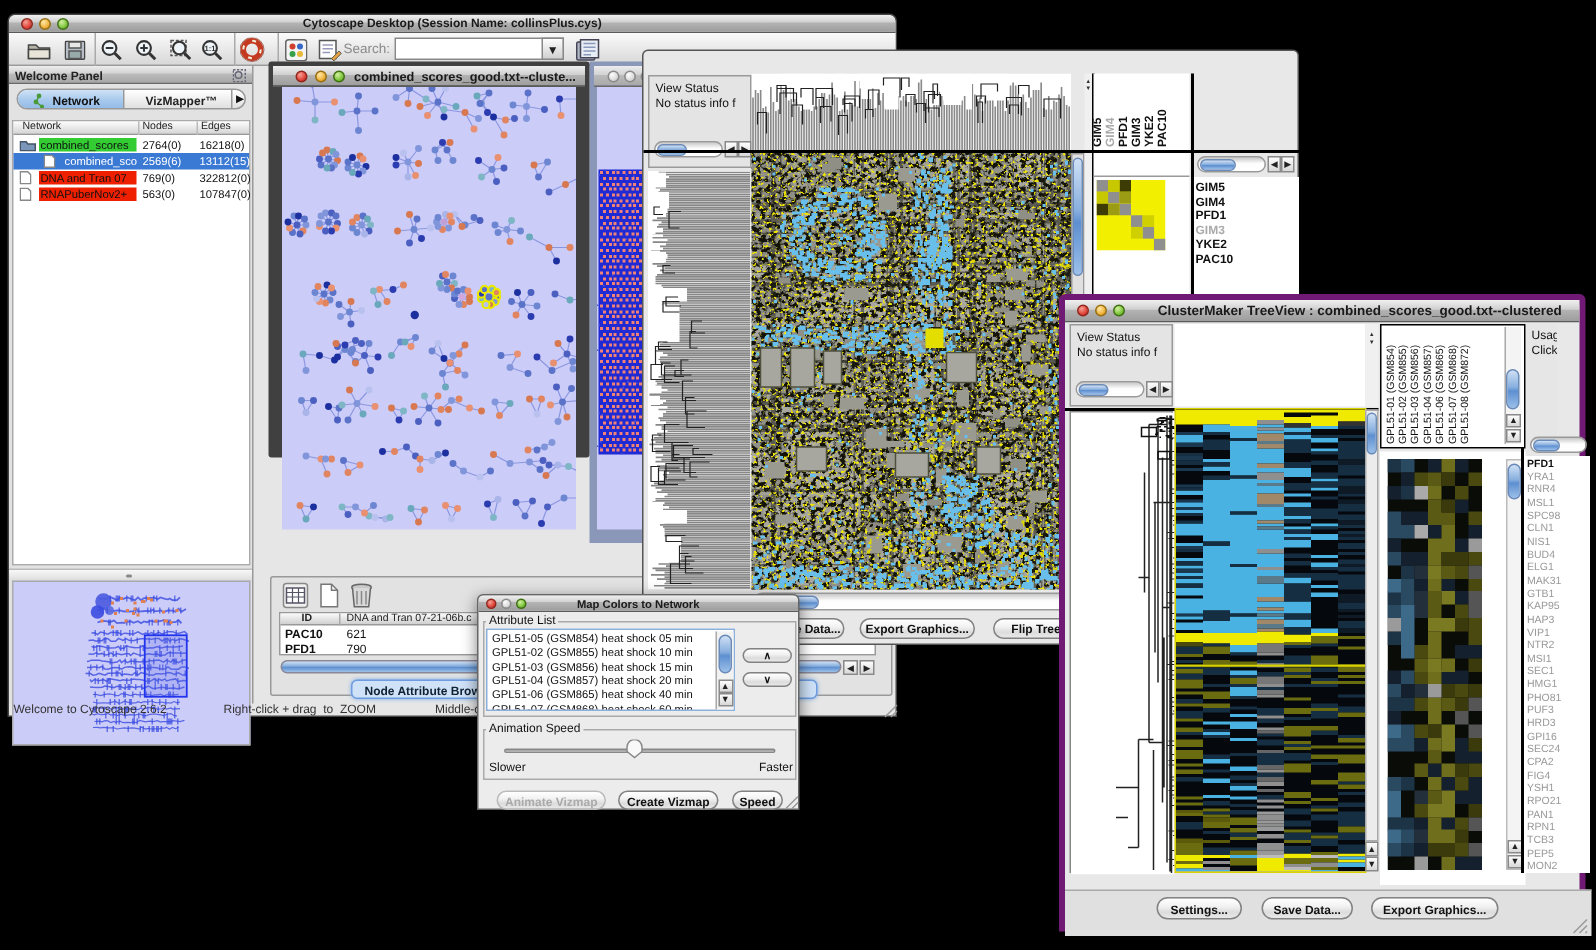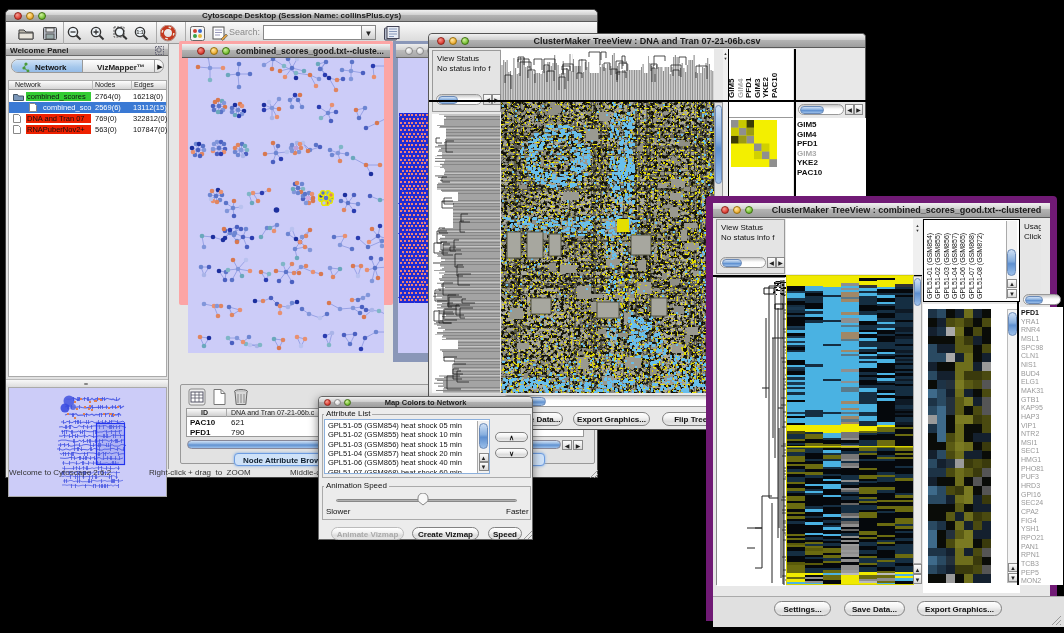--- a/index.html
+++ b/index.html
@@ -230,21 +230,21 @@
     </div>
     <div class="abs" style="left:5px;top:17px;width:32px;height:295px;background:#ccccf8"></div>
     <div class="abs" style="left:5px;top:70px">
       <svg width="32" height="194">
         <rect x="1" y="2" width="30" height="190" fill="#1f2ad4"></rect>
         <path fill="#4a55dd" d="M11 60h1v1h-1zM2 183h1v1h-1zM20 44h1v1h-1zM22 126h1v1h-1zM25 169h1v1h-1zM0 186h1v1h-1zM23 173h1v1h-1zM1 164h1v1h-1zM5 2h1v1h-1zM16 27h1v1h-1zM15 8h1v1h-1zM18 40h1v1h-1zM23 57h1v1h-1zM19 159h1v1h-1zM13 34h1v1h-1zM16 29h1v1h-1zM25 129h1v1h-1zM11 179h1v1h-1zM24 6h1v1h-1zM6 78h1v1h-1zM12 162h1v1h-1zM19 5h1v1h-1zM1 5h1v1h-1zM15 142h1v1h-1zM4 79h1v1h-1zM17 147h1v1h-1zM22 33h1v1h-1zM3 67h1v1h-1zM7 81h1v1h-1zM2 187h1v1h-1zM14 80h1v1h-1zM28 85h1v1h-1zM27 156h1v1h-1zM0 92h1v1h-1zM28 50h1v1h-1zM10 104h1v1h-1zM30 129h1v1h-1zM3 95h1v1h-1zM26 110h1v1h-1zM4 99h1v1h-1zM25 28h1v1h-1zM20 143h1v1h-1zM22 54h1v1h-1zM19 48h1v1h-1zM8 141h1v1h-1zM9 137h1v1h-1zM14 114h1v1h-1zM16 191h1v1h-1zM8 174h1v1h-1zM10 72h1v1h-1zM5 142h1v1h-1zM26 144h1v1h-1zM25 122h1v1h-1zM25 189h1v1h-1zM0 122h1v1h-1zM26 46h1v1h-1zM12 2h1v1h-1zM15 166h1v1h-1zM6 168h1v1h-1zM30 78h1v1h-1zM31 87h1v1h-1zM8 85h1v1h-1zM23 127h1v1h-1zM16 65h1v1h-1zM31 36h1v1h-1zM11 168h1v1h-1zM24 88h1v1h-1zM3 165h1v1h-1zM24 51h1v1h-1zM24 82h1v1h-1zM1 105h1v1h-1zM3 188h1v1h-1zM26 23h1v1h-1zM22 24h1v1h-1zM11 87h1v1h-1zM17 181h1v1h-1zM30 188h1v1h-1zM6 158h1v1h-1zM27 99h1v1h-1zM4 131h1v1h-1z"></path>
         <path fill="#ef8277" d="M2 3h2v2h-2zM6 3h2v2h-2zM10 3h2v2h-2zM13 3h2v2h-2zM17 3h2v2h-2zM21 3h2v2h-2zM24 3h2v2h-2zM28 3h2v2h-2zM4 7h2v2h-2zM8 7h2v2h-2zM11 7h2v2h-2zM15 7h2v2h-2zM19 7h2v2h-2zM23 7h2v2h-2zM26 7h2v2h-2zM2 11h2v2h-2zM6 11h2v2h-2zM10 11h2v2h-2zM13 11h2v2h-2zM17 11h2v2h-2zM21 11h2v2h-2zM24 11h2v2h-2zM28 11h2v2h-2zM4 14h2v2h-2zM8 14h2v2h-2zM11 14h2v2h-2zM15 14h2v2h-2zM19 14h2v2h-2zM23 14h2v2h-2zM26 14h2v2h-2zM2 18h2v2h-2zM6 18h2v2h-2zM10 18h2v2h-2zM13 18h2v2h-2zM17 18h2v2h-2zM21 18h2v2h-2zM24 18h2v2h-2zM28 18h2v2h-2zM4 22h2v2h-2zM8 22h2v2h-2zM11 22h2v2h-2zM15 22h2v2h-2zM19 22h2v2h-2zM23 22h2v2h-2zM26 22h2v2h-2zM2 25h2v2h-2zM6 25h2v2h-2zM10 25h2v2h-2zM13 25h2v2h-2zM17 25h2v2h-2zM21 25h2v2h-2zM24 25h2v2h-2zM28 25h2v2h-2zM4 29h2v2h-2zM8 29h2v2h-2zM11 29h2v2h-2zM15 29h2v2h-2zM19 29h2v2h-2zM23 29h2v2h-2zM26 29h2v2h-2zM2 33h2v2h-2zM6 33h2v2h-2zM10 33h2v2h-2zM13 33h2v2h-2zM17 33h2v2h-2zM21 33h2v2h-2zM24 33h2v2h-2zM28 33h2v2h-2zM4 37h2v2h-2zM8 37h2v2h-2zM11 37h2v2h-2zM15 37h2v2h-2zM19 37h2v2h-2zM23 37h2v2h-2zM26 37h2v2h-2zM2 40h2v2h-2zM6 40h2v2h-2zM10 40h2v2h-2zM13 40h2v2h-2zM17 40h2v2h-2zM21 40h2v2h-2zM24 40h2v2h-2zM28 40h2v2h-2zM4 44h2v2h-2zM8 44h2v2h-2zM11 44h2v2h-2zM15 44h2v2h-2zM19 44h2v2h-2zM23 44h2v2h-2zM26 44h2v2h-2zM2 48h2v2h-2zM6 48h2v2h-2zM10 48h2v2h-2zM13 48h2v2h-2zM17 48h2v2h-2zM21 48h2v2h-2zM24 48h2v2h-2zM28 48h2v2h-2zM4 51h2v2h-2zM8 51h2v2h-2zM11 51h2v2h-2zM15 51h2v2h-2zM19 51h2v2h-2zM23 51h2v2h-2zM26 51h2v2h-2zM2 55h2v2h-2zM6 55h2v2h-2zM10 55h2v2h-2zM13 55h2v2h-2zM17 55h2v2h-2zM21 55h2v2h-2zM24 55h2v2h-2zM28 55h2v2h-2zM4 59h2v2h-2zM8 59h2v2h-2zM11 59h2v2h-2zM15 59h2v2h-2zM19 59h2v2h-2zM23 59h2v2h-2zM26 59h2v2h-2zM2 62h2v2h-2zM6 62h2v2h-2zM10 62h2v2h-2zM13 62h2v2h-2zM17 62h2v2h-2zM21 62h2v2h-2zM24 62h2v2h-2zM28 62h2v2h-2zM4 66h2v2h-2zM8 66h2v2h-2zM11 66h2v2h-2zM15 66h2v2h-2zM19 66h2v2h-2zM23 66h2v2h-2zM26 66h2v2h-2zM2 70h2v2h-2zM6 70h2v2h-2zM10 70h2v2h-2zM13 70h2v2h-2zM17 70h2v2h-2zM21 70h2v2h-2zM24 70h2v2h-2zM28 70h2v2h-2zM4 74h2v2h-2zM8 74h2v2h-2zM11 74h2v2h-2zM15 74h2v2h-2zM19 74h2v2h-2zM23 74h2v2h-2zM26 74h2v2h-2zM2 77h2v2h-2zM6 77h2v2h-2zM10 77h2v2h-2zM13 77h2v2h-2zM17 77h2v2h-2zM21 77h2v2h-2zM24 77h2v2h-2zM28 77h2v2h-2zM4 81h2v2h-2zM8 81h2v2h-2zM11 81h2v2h-2zM15 81h2v2h-2zM19 81h2v2h-2zM23 81h2v2h-2zM26 81h2v2h-2zM2 85h2v2h-2zM6 85h2v2h-2zM10 85h2v2h-2zM13 85h2v2h-2zM17 85h2v2h-2zM21 85h2v2h-2zM24 85h2v2h-2zM28 85h2v2h-2zM4 88h2v2h-2zM8 88h2v2h-2zM11 88h2v2h-2zM15 88h2v2h-2zM19 88h2v2h-2zM23 88h2v2h-2zM26 88h2v2h-2zM2 92h2v2h-2zM6 92h2v2h-2zM10 92h2v2h-2zM13 92h2v2h-2zM17 92h2v2h-2zM21 92h2v2h-2zM24 92h2v2h-2zM28 92h2v2h-2zM4 96h2v2h-2zM8 96h2v2h-2zM11 96h2v2h-2zM15 96h2v2h-2zM19 96h2v2h-2zM23 96h2v2h-2zM26 96h2v2h-2zM2 99h2v2h-2zM6 99h2v2h-2zM10 99h2v2h-2zM13 99h2v2h-2zM17 99h2v2h-2zM21 99h2v2h-2zM24 99h2v2h-2zM28 99h2v2h-2zM4 103h2v2h-2zM8 103h2v2h-2zM11 103h2v2h-2zM15 103h2v2h-2zM19 103h2v2h-2zM23 103h2v2h-2zM26 103h2v2h-2zM2 107h2v2h-2zM6 107h2v2h-2zM10 107h2v2h-2zM13 107h2v2h-2zM17 107h2v2h-2zM21 107h2v2h-2zM24 107h2v2h-2zM28 107h2v2h-2zM4 111h2v2h-2zM8 111h2v2h-2zM11 111h2v2h-2zM15 111h2v2h-2zM19 111h2v2h-2zM23 111h2v2h-2zM26 111h2v2h-2zM2 114h2v2h-2zM6 114h2v2h-2zM10 114h2v2h-2zM13 114h2v2h-2zM17 114h2v2h-2zM21 114h2v2h-2zM24 114h2v2h-2zM28 114h2v2h-2zM4 118h2v2h-2zM8 118h2v2h-2zM11 118h2v2h-2zM15 118h2v2h-2zM19 118h2v2h-2zM23 118h2v2h-2zM26 118h2v2h-2zM2 122h2v2h-2zM6 122h2v2h-2zM10 122h2v2h-2zM13 122h2v2h-2zM17 122h2v2h-2zM21 122h2v2h-2zM24 122h2v2h-2zM28 122h2v2h-2zM4 125h2v2h-2zM8 125h2v2h-2zM11 125h2v2h-2zM15 125h2v2h-2zM19 125h2v2h-2zM23 125h2v2h-2zM26 125h2v2h-2zM2 129h2v2h-2zM6 129h2v2h-2zM10 129h2v2h-2zM13 129h2v2h-2zM17 129h2v2h-2zM21 129h2v2h-2zM24 129h2v2h-2zM28 129h2v2h-2zM4 133h2v2h-2zM8 133h2v2h-2zM11 133h2v2h-2zM15 133h2v2h-2zM19 133h2v2h-2zM23 133h2v2h-2zM26 133h2v2h-2zM2 136h2v2h-2zM6 136h2v2h-2zM10 136h2v2h-2zM13 136h2v2h-2zM17 136h2v2h-2zM21 136h2v2h-2zM24 136h2v2h-2zM28 136h2v2h-2zM4 140h2v2h-2zM8 140h2v2h-2zM11 140h2v2h-2zM15 140h2v2h-2zM19 140h2v2h-2zM23 140h2v2h-2zM26 140h2v2h-2zM2 144h2v2h-2zM6 144h2v2h-2zM10 144h2v2h-2zM13 144h2v2h-2zM17 144h2v2h-2zM21 144h2v2h-2zM24 144h2v2h-2zM28 144h2v2h-2zM4 148h2v2h-2zM8 148h2v2h-2zM11 148h2v2h-2zM15 148h2v2h-2zM19 148h2v2h-2zM23 148h2v2h-2zM26 148h2v2h-2zM2 151h2v2h-2zM6 151h2v2h-2zM10 151h2v2h-2zM13 151h2v2h-2zM17 151h2v2h-2zM21 151h2v2h-2zM24 151h2v2h-2zM28 151h2v2h-2zM4 155h2v2h-2zM8 155h2v2h-2zM11 155h2v2h-2zM15 155h2v2h-2zM19 155h2v2h-2zM23 155h2v2h-2zM26 155h2v2h-2zM2 159h2v2h-2zM6 159h2v2h-2zM10 159h2v2h-2zM13 159h2v2h-2zM17 159h2v2h-2zM21 159h2v2h-2zM24 159h2v2h-2zM28 159h2v2h-2zM4 162h2v2h-2zM8 162h2v2h-2zM11 162h2v2h-2zM15 162h2v2h-2zM19 162h2v2h-2zM23 162h2v2h-2zM26 162h2v2h-2zM2 166h2v2h-2zM6 166h2v2h-2zM10 166h2v2h-2zM13 166h2v2h-2zM17 166h2v2h-2zM21 166h2v2h-2zM24 166h2v2h-2zM28 166h2v2h-2zM4 170h2v2h-2zM8 170h2v2h-2zM11 170h2v2h-2zM15 170h2v2h-2zM19 170h2v2h-2zM23 170h2v2h-2zM26 170h2v2h-2zM2 173h2v2h-2zM6 173h2v2h-2zM10 173h2v2h-2zM13 173h2v2h-2zM17 173h2v2h-2zM21 173h2v2h-2zM24 173h2v2h-2zM28 173h2v2h-2zM4 177h2v2h-2zM8 177h2v2h-2zM11 177h2v2h-2zM15 177h2v2h-2zM19 177h2v2h-2zM23 177h2v2h-2zM26 177h2v2h-2zM2 181h2v2h-2zM6 181h2v2h-2zM10 181h2v2h-2zM13 181h2v2h-2zM17 181h2v2h-2zM21 181h2v2h-2zM24 181h2v2h-2zM28 181h2v2h-2zM4 185h2v2h-2zM8 185h2v2h-2zM11 185h2v2h-2zM15 185h2v2h-2zM19 185h2v2h-2zM23 185h2v2h-2zM26 185h2v2h-2zM2 188h2v2h-2zM6 188h2v2h-2zM10 188h2v2h-2zM13 188h2v2h-2zM17 188h2v2h-2zM21 188h2v2h-2zM24 188h2v2h-2zM28 188h2v2h-2z"></path>
       </svg>
     </div>
   </div>
-<div class="abs" style="left:179px;top:41px;width:214px;height:264px;background:#fca5a5;border-radius:2px">
+<div class="abs" style="left:179px;top:41px;width:214px;height:264px;background:#404040;border-radius:2px">
     <div class="abs tb" style="left:3px;top:3px;width:208px;height:14px">
       <span class="lr" style="left:15px"></span>
       <span class="ly" style="left:28px"></span>
       <span class="lg" style="left:40px"></span>
       <div class="ttl" style="font-size:8.5px;line-height:14px;padding-left:48px">combined_scores_good.txt--cluste...</div>
     </div>
     <div class="abs" style="left:9px;top:17px;width:196px;height:295px;background:#ccccf8;overflow:hidden">
       <svg width="196" height="295">
         <path stroke="#8a97e0" stroke-width="0.8" fill="none" d="M22 10L35 10M22 10L22 22M22 10L10 9M22 10L20 -2M50 16L62 16M50 16L51 29M50 16L40 17M50 16L51 6M76 7L85 1M85 1L96 8M85 1L84 11M96 8L108 15M108 15L122 17M122 17L131 21M122 17L128 28M104 10L116 13M104 10L108 20M104 10L97 19M104 10L92 13M104 10L100 1M104 10L109 1M130 6L138 4M130 6L137 17M138 4L133 11M138 4L132 11M133 11L141 20M141 20L149 22M141 20L148 32M149 22L155 21M163 13L175 15M163 13L163 21M163 13L154 12M163 13L164 4M185 8L198 8M185 8L186 19M198 8L209 3M209 3L217 4M209 3L204 14M217 4L223 5M217 4L216 11M223 5L234 6M31 48L37 49M31 48L35 52M31 48L33 54M31 48L30 54M31 48L26 52M31 48L25 48M31 48L27 44M31 48L30 42M31 48L34 43M31 48L36 45M50 52L56 53M50 52L54 56M50 52L51 58M50 52L47 57M50 52L44 54M50 52L44 50M50 52L47 47M50 52L52 46M50 52L54 48M84 50L91 51M84 50L89 59M84 50L84 60M84 50L76 52M84 50L76 47M84 50L81 44M84 50L91 41M110 42L107 37M110 42L114 49M107 37L102 42M102 42L112 37M102 42L104 49M140 55L148 54M140 55L143 63M140 55L133 60M140 55L131 49M140 55L144 47M168 52L177 50M168 52L171 60M177 50L171 60M178 70L189 65M189 65L201 59M10 92L16 92M10 92L14 96M10 92L12 98M10 92L7 97M10 92L5 94M10 92L4 90M10 92L8 86M10 92L11 86M10 92L15 88M31 90L37 91M31 90L36 94M31 90L33 96M31 90L29 96M31 90L25 93M31 90L25 91M31 90L26 86M31 90L29 84M31 90L33 84M31 90L36 86M53 92L59 92M53 92L58 96M53 92L55 98M53 92L50 97M53 92L47 94M53 92L47 90M53 92L50 87M53 92L54 86M53 92L57 88M88 95L99 94M88 95L93 101M88 95L85 104M88 95L77 96M88 95L85 85M88 95L90 88M115 85L122 92M115 85L120 93M122 92L132 89M132 89L128 87M110 130L115 131M110 130L113 134M110 130L110 135M110 130L106 134M110 130L105 131M110 130L107 126M110 130L109 125M110 130L114 126M108 90L113 90M108 90L111 94M108 90L107 95M108 90L104 93M108 90L103 90M108 90L104 87M108 90L109 85M108 90L112 86M150 95L159 96M150 95L152 103M150 95L144 97M150 95L142 92M150 95L153 89M165 100L178 107M178 107L192 107M178 107L183 116M28 138L34 137M28 138L32 142M28 138L29 144M28 138L25 143M28 138L23 141M28 138L22 137M28 138L24 133M28 138L30 132M28 138L33 134M45 150L53 149M45 150L46 158M45 150L39 153M45 150L38 145M45 150L46 143M65 135L61 136M65 135L70 143M61 136L74 135M61 136L64 145M74 135L81 132M120 140L125 140M120 140L125 143M120 140L121 145M120 140L118 145M120 140L115 141M120 140L115 138M120 140L117 136M120 140L121 135M120 140L124 136M138 140L143 140M138 140L142 143M138 140L139 145M138 140L136 145M138 140L133 141M138 140L133 138M138 140L135 135M138 140L140 135M138 140L143 137M160 145L170 146M160 145L166 153M160 145L156 152M160 145L153 143M160 145L157 137M160 145L166 137M182 138L192 142M192 142L204 141M14 178L25 179M14 178L16 189M25 179L35 182M35 182L42 175M42 175L53 171M42 175L49 183M37 173L49 169M49 169L46 177M46 177L42 172M42 172L36 171M42 172L37 180M55 179L64 180M55 179L59 189M55 179L49 184M55 179L47 175M55 179L58 171M79 170L89 167M79 170L73 179M89 167L82 170M89 167L86 173M104 171L100 176M104 171L108 181M100 176L112 184M112 184L107 191M107 191L117 189M107 191L109 200M122 172L118 178M122 172L114 179M118 178L112 184M112 184L122 192M146 179L157 178M157 178L152 187M152 187L164 191M170 180L180 189M180 189L194 183M190 178L200 181M190 178L194 188M190 178L181 184M190 178L184 171M190 178L192 168M13 209L21 209M13 209L16 217M21 209L16 217M31 213L38 214M31 213L37 222M38 214L37 222M50 211L62 213M50 211L54 218M50 211L44 222M50 211L40 212M50 211L45 202M50 211L58 202M73 214L81 216M73 214L78 222M81 216L78 222M98 214L111 215M98 214L104 224M98 214L91 223M98 214L88 213M98 214L95 206M98 214L104 206M118 208L113 209M113 209L125 214M113 209L106 215M125 214L133 216M142 210L152 211M142 210L145 219M152 211L145 219M165 208L173 208M165 208L170 218M173 208L170 218M187 210L200 209M187 210L190 220M187 210L184 223M187 210L179 212M187 210L183 200M187 210L193 201M16 246L26 248M26 248L33 248M26 248L30 258M33 248L29 248M41 249L52 252M41 249L44 257M52 252L44 257M67 243L75 243M75 243L83 240M83 240L89 246M92 248L100 249M92 248L92 255M100 249L109 244M109 244L104 245M114 251L121 256M121 256L132 260M132 260L139 256M141 245L152 251M152 251L165 250M165 250L174 249M165 250L172 255M164 242L175 240M175 240L170 242M170 242L180 237M184 252L178 252M184 252L176 259M178 252L191 253M191 253L203 259M12 279L21 280M12 279L16 288M21 280L16 288M40 280L49 280M40 280L44 285M49 280L58 286M58 286L69 288M61 279L55 284M55 284L62 287M62 287L72 287M86 281L95 282M86 281L91 290M95 282L91 290M109 279L117 281M109 279L113 288M117 281L113 288M137 278L144 275M137 278L141 287M144 275L141 287M156 277L167 276M156 277L162 286M167 276L162 286M177 280L188 274M177 280L173 291M188 274L200 274M200 274L209 275M200 274L205 281"></path>
         <circle cx="35" cy="10" r="2.3" fill="#e89070"></circle>
@@ -618,26 +618,20 @@
         <circle cx="177" cy="280" r="2.3" fill="#4a5fc0"></circle>
         <circle cx="188" cy="274" r="2.3" fill="#6d86d2"></circle>
         <circle cx="173" cy="291" r="2.3" fill="#2a3cb0"></circle>
         <circle cx="200" cy="274" r="2.3" fill="#6d86d2"></circle>
         <circle cx="209" cy="275" r="2.3" fill="#b9c2ef"></circle>
         <circle cx="205" cy="281" r="2.3" fill="#6aa8bc"></circle>
       </svg>
     </div>
   </div>
 <div class="abs" style="left:428px;top:33px;width:438px;height:397px;background:#e8e8e8;border:1px solid #555;border-radius:4px 4px 0 0">
-    <div class="abs tb" style="left:0;top:0;width:100%;height:14px;border-radius:4px 4px 0 0">
-      <span class="lr" style="left:8px"></span>
-      <span class="ly" style="left:20px"></span>
-      <span class="lg" style="left:32px"></span>
-      <div class="ttl" style="font-size:9px;line-height:14px">ClusterMaker TreeView : DNA and Tran 07-21-06b.csv</div>
-    </div>
     <div class="panel" style="left:3px;top:16px;width:69px;height:62px;font-size:8px;color:#111">
       <div style="padding:3px 0 0 4px;white-space:nowrap">View Status</div>
       <div style="padding:1px 0 0 4px;white-space:nowrap">No status info f</div>
       <div class="scrtrack" style="left:3px;top:43px;width:46px;height:11px"></div>
       <div class="scrthumb" style="left:5px;top:45px;width:20px;height:8px"></div>
       <div class="sqbtn" style="left:50px;top:43px;width:9px;height:11px;line-height:11px">◀</div>
       <div class="sqbtn" style="left:59px;top:43px;width:9px;height:11px;line-height:11px">▶</div>
     </div>
     <div class="abs" style="left:72px;top:15px;width:213px;height:51px">
       <svg width="213" height="51">
@@ -743,21 +737,21 @@
       <div style="position:absolute;left:1px;top:38.0px;color:#111">YKE2</div>
       <div style="position:absolute;left:1px;top:47.5px;color:#111">PAC10</div>
     </div>
     <div class="scrtrack" style="left:73px;top:361px;width:211px;height:12px"></div>
     <div class="scrthumb" style="left:75px;top:363px;width:42px;height:9px"></div>
     <div class="pill" style="left:9px;top:378px;width:68px;height:14px;font-size:8px;line-height:14px">Settings...</div>
     <div class="pill" style="left:84px;top:378px;width:50px;height:14px;font-size:8px;line-height:14px">Save Data...</div>
     <div class="pill" style="left:144px;top:378px;width:77px;height:14px;font-size:8px;line-height:14px">Export Graphics...</div>
     <div class="pill" style="left:233px;top:378px;width:84px;height:14px;font-size:8px;line-height:14px">Flip Tree Nodes</div>
   </div>
-<div class="abs" style="left:706px;top:196px;width:351px;height:425px;background:#e8e8e8;border:7px solid #701a75;border-radius:4px 4px 0 0">
+<div class="abs" style="left:706px;top:196px;width:351px;height:425px;background:#e8e8e8;border:4px solid #701a75;border-radius:4px 4px 0 0">
     <div class="abs tb" style="left:0;top:0;width:100%;height:15px;border-radius:4px 4px 0 0">
       <span class="lr" style="left:8px"></span>
       <span class="ly" style="left:20px"></span>
       <span class="lg" style="left:32px"></span>
       <div class="ttl" style="font-size:9px;line-height:15px;padding-left:50px">ClusterMaker TreeView : combined_scores_good.txt--clustered</div>
     </div>
     <div class="panel" style="left:3px;top:16px;width:69px;height:55px;font-size:8px;color:#111">
       <div style="padding:3px 0 0 4px;white-space:nowrap">View Status</div>
       <div style="padding:1px 0 0 4px;white-space:nowrap">No status info f</div>
       <div class="scrtrack" style="left:3px;top:37px;width:46px;height:11px"></div>

